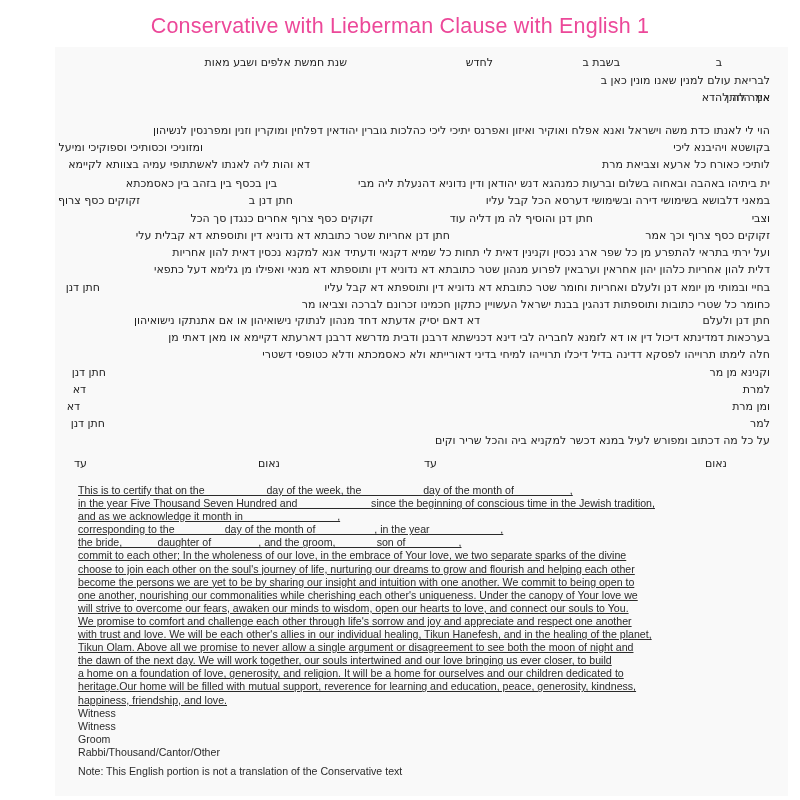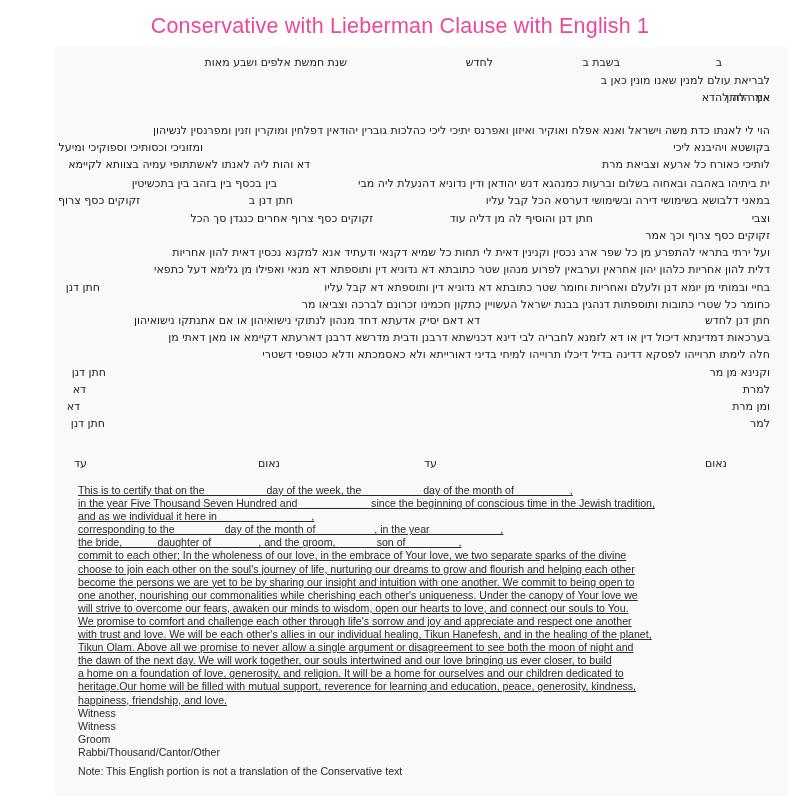--- a/index.html
+++ b/index.html
@@ -87,50 +87,51 @@
         <div class="heb-line" style="top: 94px;">
           <span class="heb-seg" style="right: 2px;">בקושטא ויהיבנא ליכי</span>
           <span class="heb-seg" style="right: 569px;">ומזוניכי וכסותיכי וספוקיכי ומיעל</span>
         </div>
         <div class="heb-line" style="top: 111px;">
           <span class="heb-seg" style="right: 2px;">לותיכי כאורח כל ארעא וצביאת מרת</span>
           <span class="heb-seg" style="right: 462px;">דא והות ליה לאנתו לאשתתופי עמיה בצוותא לקיימא</span>
         </div>
         <div class="heb-line" style="top: 130px;">
           <span class="heb-seg" style="right: 2px;">ית ביתיהו באהבה ובאחוה בשלום וברעות כמנהגא דנש יהודאן ודין נדוניא דהנעלת ליה מבי</span>
-          <span class="heb-seg" style="right: 495px;">בין בכסף בין בזהב בין בתכשיטין</span>
+          <span class="heb-seg" style="right: 495px;">בין בכסף בין בזהב בין כאסמכתא</span>
         </div>
         <div class="heb-line" style="top: 147px;">
           <span class="heb-seg" style="right: 2px;">במאני דלבושא בשימושי דירה ובשימושי דערסא הכל קבל עליו</span>
           <span class="heb-seg" style="right: 479px;">חתן דנן ב</span>
           <span class="heb-seg" style="right: 632px;">זקוקים כסף צרוף</span>
         </div>
         <div class="heb-line" style="top: 165px;">
           <span class="heb-seg" style="right: 2px;">וצבי</span>
           <span class="heb-seg" style="right: 179px;">חתן דנן והוסיף לה מן דליה עוד</span>
           <span class="heb-seg" style="right: 399px;">זקוקים כסף צרוף אחרים כנגדן סך הכל</span>
         </div>
         <div class="heb-line" style="top: 182px;">
           <span class="heb-seg" style="right: 2px;">זקוקים כסף צרוף וכך אמר</span>
+          <span class="heb-seg" style="right: 322px;">חתן דנן אחריות שטר כתובתא דא נדוניא דין ותוספתא דא קבלית עלי</span>
         </div>
         <div class="heb-line" style="top: 199px;">
           <span class="heb-seg" style="right: 2px;">ועל ירתי בתראי להתפרע מן כל שפר ארג נכסין וקנינין דאית לי תחות כל שמיא דקנאי ודעתיד אנא למקנא נכסין דאית להון אחריות</span>
         </div>
         <div class="heb-line" style="top: 216px;">
           <span class="heb-seg" style="right: 2px;">דלית להון אחריות כלהון יהון אחראין וערבאין לפרוע מנהון שטר כתובתא דא נדוניא דין ותוספתא דא מנאי ואפילו מן גלימא דעל כתפאי</span>
         </div>
         <div class="heb-line" style="top: 234px;">
           <span class="heb-seg" style="right: 2px;">בחיי ובמותי מן יומא דנן ולעלם ואחריות וחומר שטר כתובתא דא נדוניא דין ותוספתא דא קבל עליו</span>
           <span class="heb-seg" style="right: 672px;">חתן דנן</span>
         </div>
         <div class="heb-line" style="top: 251px;">
           <span class="heb-seg" style="right: 2px;">כחומר כל שטרי כתובות ותוספתות דנהגין בבנת ישראל העשויין כתקון חכמינו זכרונם לברכה וצביאו מר</span>
         </div>
         <div class="heb-line" style="top: 267px;">
-          <span class="heb-seg" style="right: 2px;">חתן דנן לחדש</span>
+          <span class="heb-seg" style="right: 2px;">חתן דנן ולעלם</span>
           <span class="heb-seg" style="right: 292px;">דא דאם יסיק אדעתא דחד מנהון לנתוקי נישואיהון או אם אתנתקו נישואיהון</span>
         </div>
         <div class="heb-line" style="top: 284px;">
           <span class="heb-seg" style="right: 2px;">בערכאות דמדינתא דיכול דין או דא לזמנא לחבריה לבי דינא דכנישתא דרבנן ודבית מדרשא דרבנן דארעתא דקיימא או מאן דאתי מן</span>
         </div>
         <div class="heb-line" style="top: 301px;">
           <span class="heb-seg" style="right: 2px;">חלה לימתו תרוייהו לפסקא דדינה בדיל דיכלו תרוייהו למיחי בדיני דאורייתא ולא כאסמכתא ודלא כטופסי דשטרי</span>
         </div>
         <div class="heb-line" style="top: 319px;">
           <span class="heb-seg" style="right: 2px;">וקנינא מן מר</span>
@@ -141,32 +142,35 @@
           <span class="heb-seg" style="right: 686px;">דא</span>
         </div>
         <div class="heb-line" style="top: 353px;">
           <span class="heb-seg" style="right: 2px;">ומן מרת</span>
           <span class="heb-seg" style="right: 692px;">דא</span>
         </div>
         <div class="heb-line" style="top: 370px;">
           <span class="heb-seg" style="right: 2px;">למר</span>
           <span class="heb-seg" style="right: 667px;">חתן דנן</span>
         </div>
+        <div class="heb-line" style="top: 387px;">
+          <span class="heb-seg" style="right: 2px;">על כל מה דכתוב ומפורש לעיל במנא דכשר למקניא ביה והכל שריר וקים</span>
+        </div>
         <div class="heb-line" style="top: 410px;">
           <span class="heb-seg" style="right: 45px;">נאום</span>
           <span class="heb-seg" style="right: 335px;">עד</span>
           <span class="heb-seg" style="right: 492px;">נאום</span>
           <span class="heb-seg" style="right: 685px;">עד</span>
         </div>
       </div>
     <div class="english-block">
       <div id="english-lines">
           <div class="eng-line">This is to certify that on the__________ day of the week, the__________ day of the month of _________,</div>
           <div class="eng-line">in the year Five Thousand Seven Hundred and____________ since the beginning of conscious time in the Jewish tradition,</div>
-          <div class="eng-line">and as we individual it here in________________,</div>
+          <div class="eng-line">and as we acknowledge it month in________________,</div>
           <div class="eng-line">corresponding to the________ day of the month of__________, in the year____________,</div>
           <div class="eng-line">the bride,______daughter of________, and the groom,_______son of_________,</div>
           <div class="eng-line">commit to each other; In the wholeness of our love, in the embrace of Your love, we two separate sparks of the divine</div>
           <div class="eng-line">choose to join each other on the soul's journey of life, nurturing our dreams to grow and flourish and helping each other</div>
           <div class="eng-line">become the persons we are yet to be by sharing our insight and intuition with one another. We commit to being open to</div>
           <div class="eng-line">one another, nourishing our commonalities while cherishing each other's uniqueness. Under the canopy of Your love we</div>
           <div class="eng-line">will strive to overcome our fears, awaken our minds to wisdom, open our hearts to love, and connect our souls to You.</div>
           <div class="eng-line">We promise to comfort and challenge each other through life's sorrow and joy and appreciate and respect one another</div>
           <div class="eng-line">with trust and love. We will be each other's allies in our individual healing, Tikun Hanefesh, and in the healing of the planet,</div>
           <div class="eng-line">Tikun Olam. Above all we promise to never allow a single argument or disagreement to see both the moon of night and</div>

